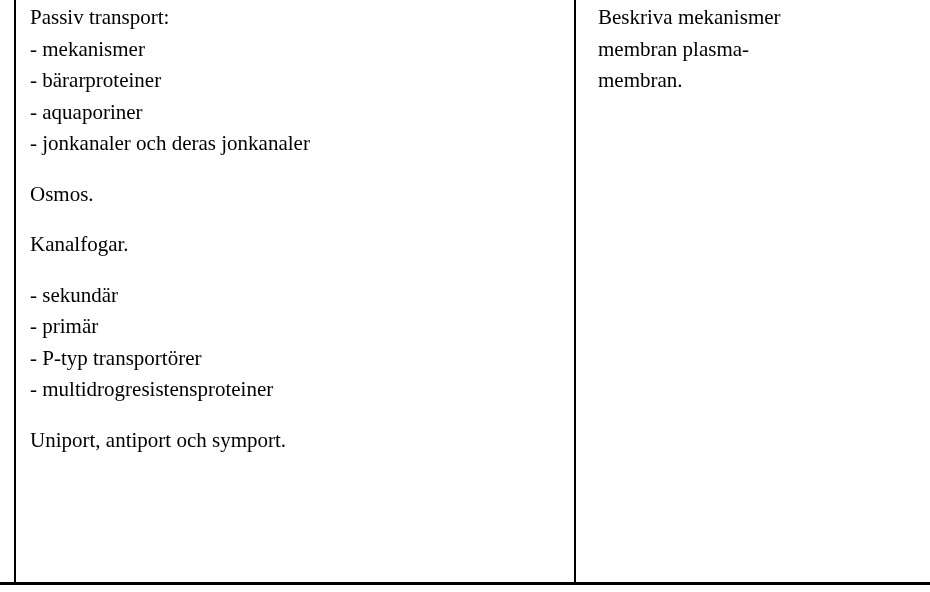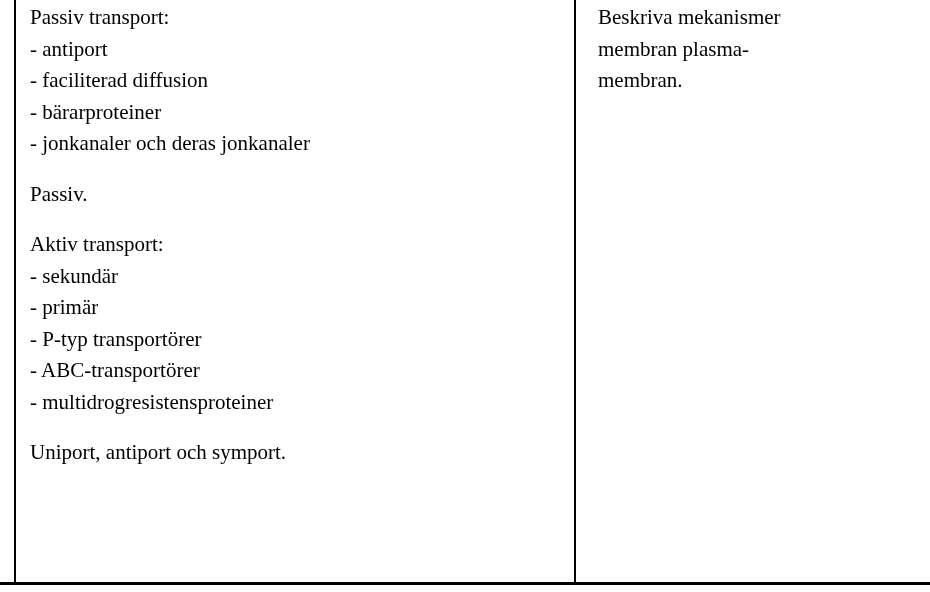--- a/index.html
+++ b/index.html
@@ -68,34 +68,35 @@
 
 <div class="page">
 
   <div class="rule rule-left"></div>
   <div class="rule rule-divider"></div>
   <div class="rule rule-bottom"></div>
 
   <div class="cell cell-left">
     <div class="para">
       <div class="line">Passiv transport:</div>
-      <div class="line">- antiport</div>
-      <div class="line">- faciliterad diffusion</div>
+      <div class="line">- mekanismer</div>
       <div class="line">- bärarproteiner</div>
+      <div class="line">- aquaporiner</div>
       <div class="line">- jonkanaler och deras jonkanaler</div>
     </div>
     <div class="para">
-      <div class="line">Passiv.</div>
+      <div class="line">Osmos.</div>
     </div>
     <div class="para">
-      <div class="line">Aktiv transport:</div>
+      <div class="line">Kanalfogar.</div>
+    </div>
+    <div class="para">
       <div class="line">- sekundär</div>
       <div class="line">- primär</div>
       <div class="line">- P-typ transportörer</div>
-      <div class="line">- ABC-transportörer</div>
       <div class="line">- multidrogresistensproteiner</div>
     </div>
     <div class="para">
       <div class="line">Uniport, antiport och symport.</div>
     </div>
   </div>
 
   <div class="cell cell-right">
     <div class="para">
       <div class="line">Beskriva mekanismer</div>

